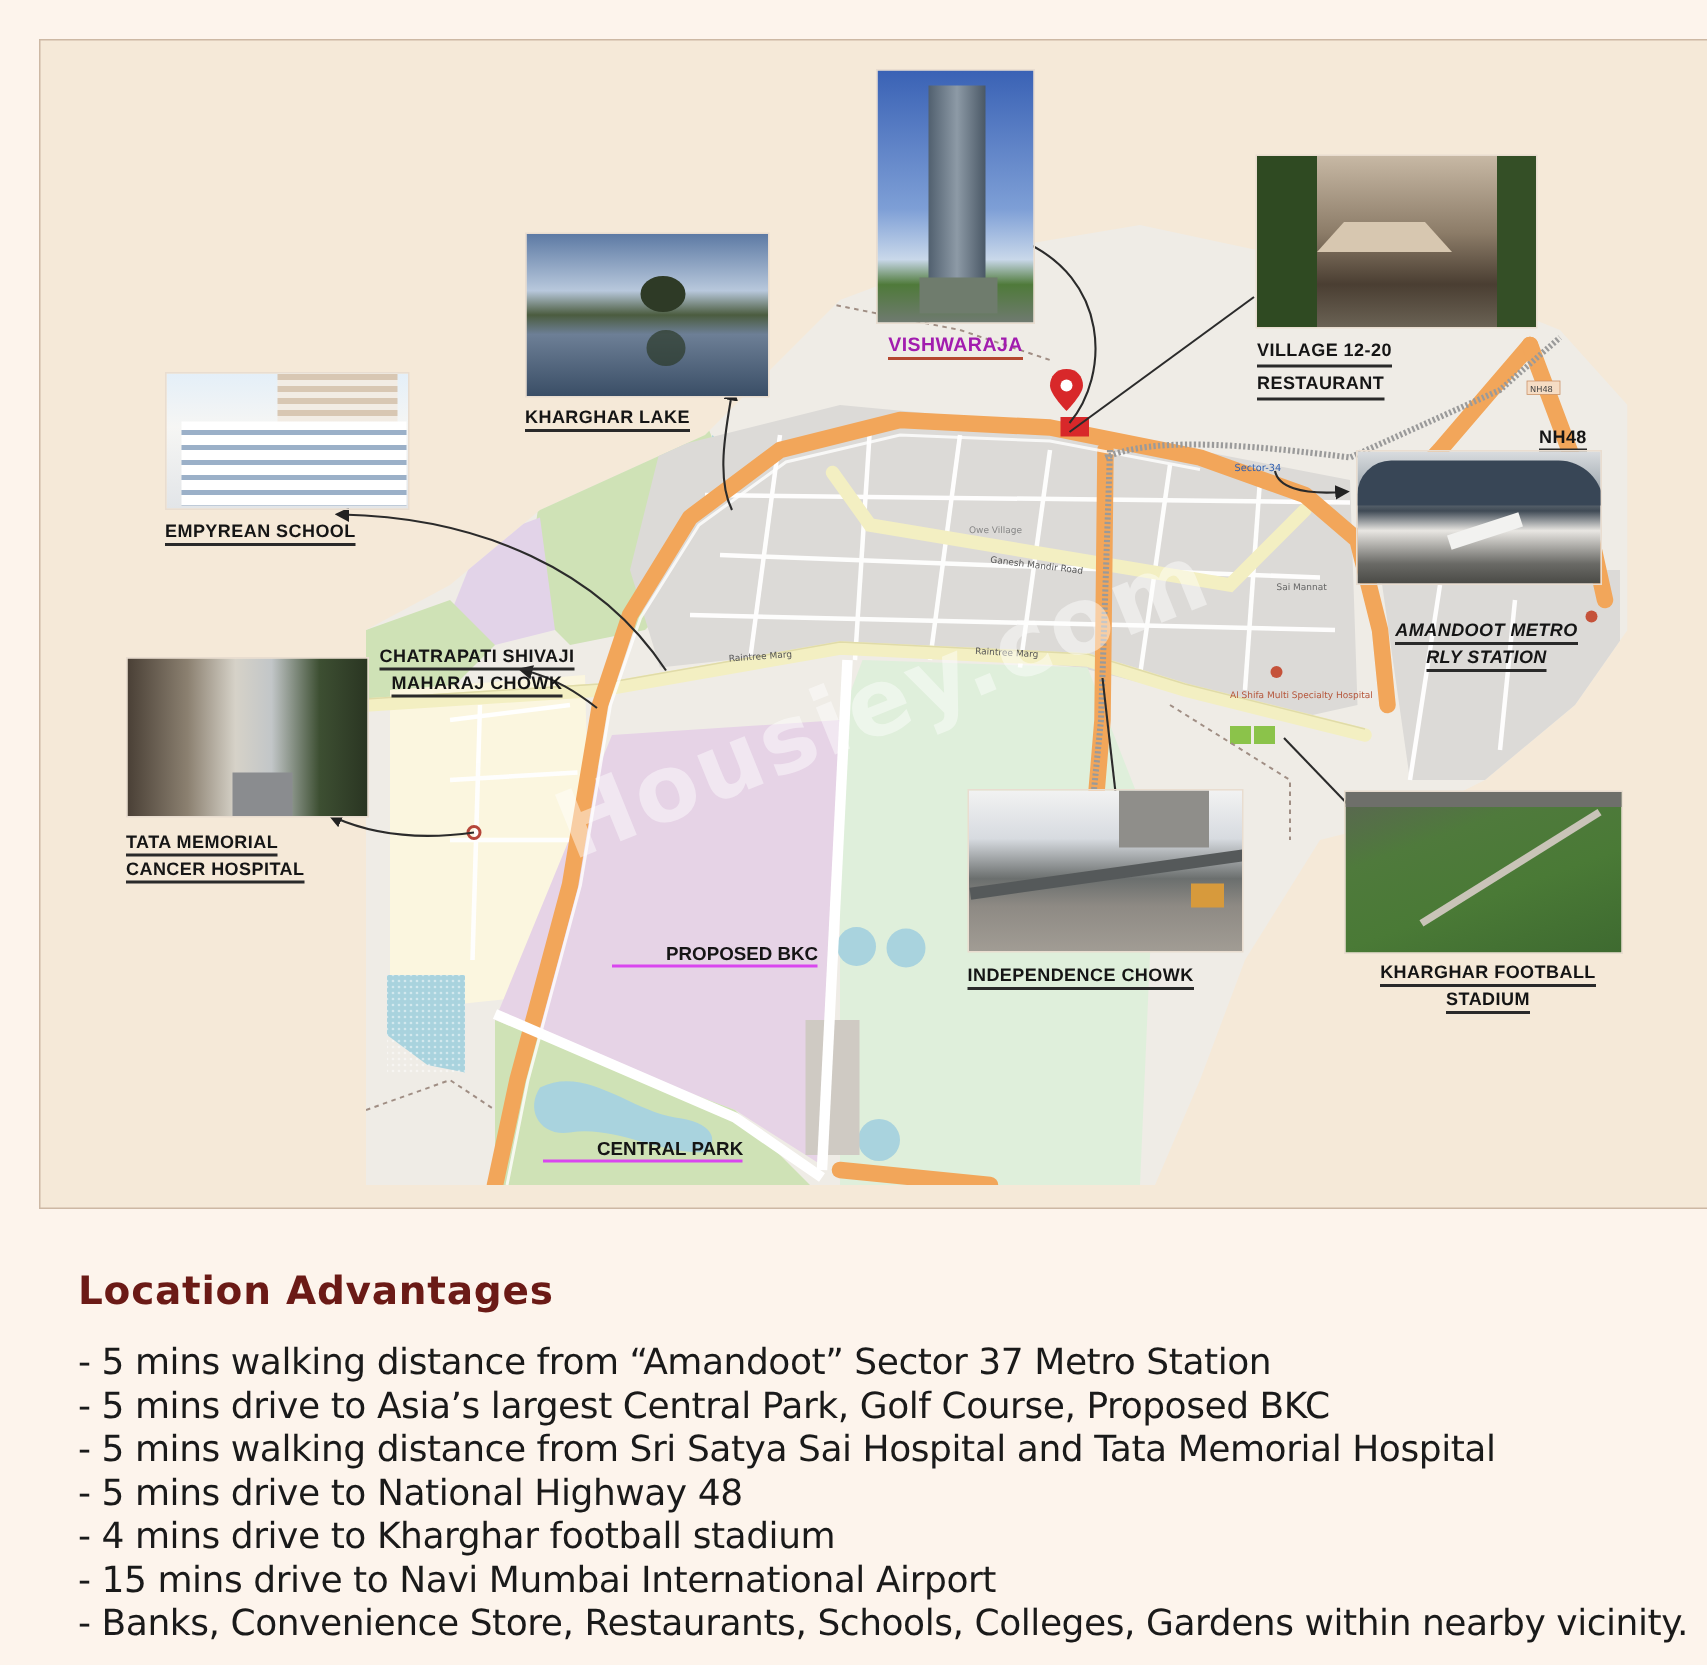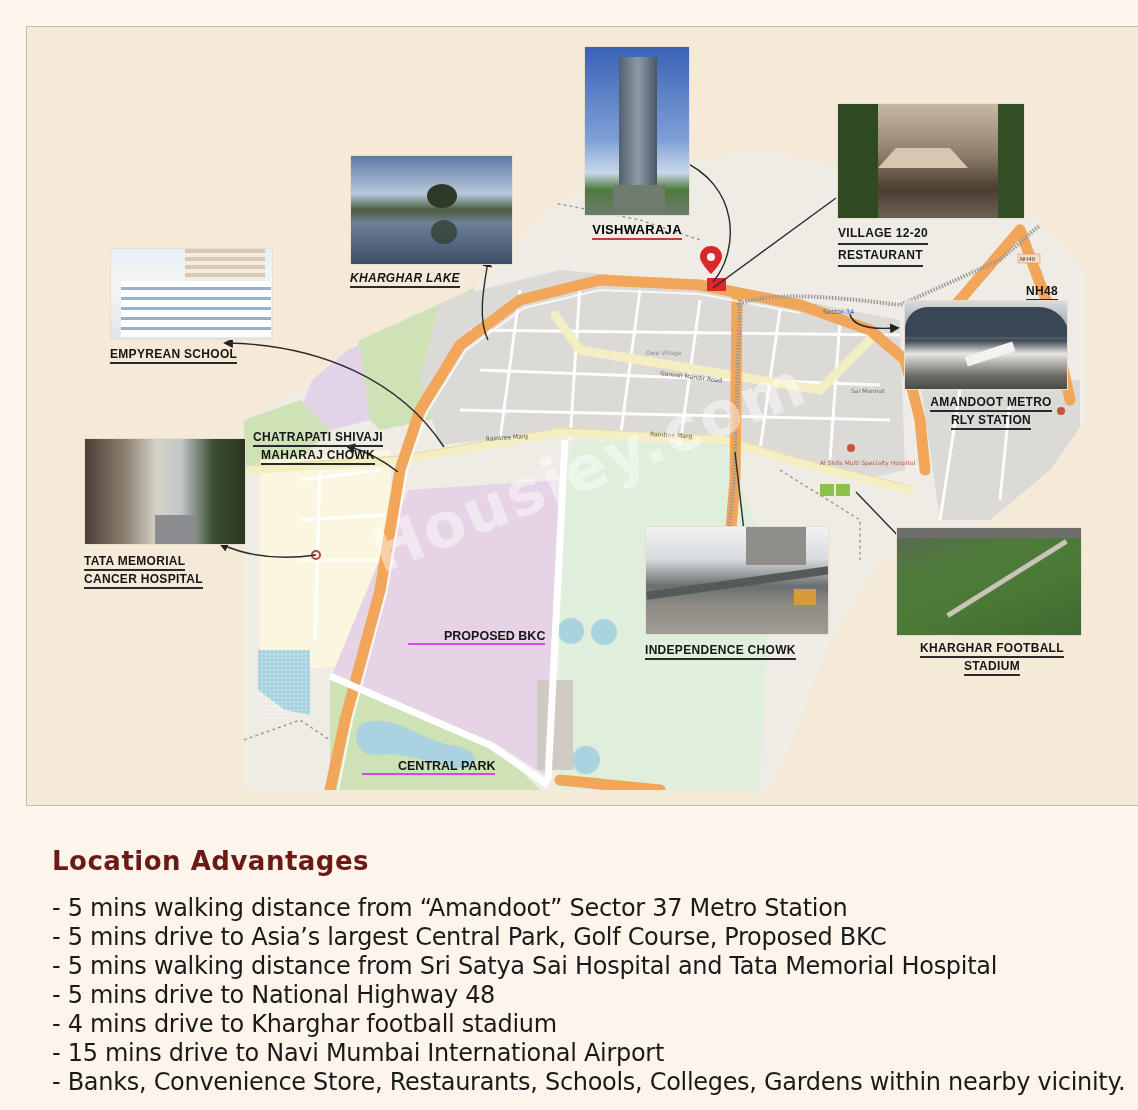--- a/index.html
+++ b/index.html
@@ -23,21 +23,21 @@
     position: absolute; overflow: hidden;
     border: 1px solid #e9ddd0;
   }
   .label {
     position: absolute;
     font-family: "Liberation Sans", sans-serif;
     font-weight: bold; font-size: 12px; letter-spacing: 0.3px;
     color: #151515; text-align: center; line-height: 16px;
   }
   .label span { border-bottom: 2px solid #2a2a2a; padding-bottom: 0px; display: inline-block; }
-  .label.brand { color: #000000; font-size: 13px; }
+  .label.brand { color: #a21caf; font-size: 13px; }
   .label.brand span { border-bottom-color: #b4472f; }
   .maplabel {
     position: absolute;
     font-family: "Liberation Sans", sans-serif;
     font-weight: bold; font-size: 12.5px; color: #151515;
   }
   .maplabel span { border-bottom: 2px solid #d946ef; display: inline-block; padding-left: 36px; }
   .watermark {
     position: absolute; left: 360px; top: 520px;
     font-family: "DejaVu Sans", sans-serif; font-size: 62px; font-weight: bold;
@@ -206,21 +206,21 @@
     <div style="position:absolute;left:28px;top:138px;width:52px;height:24px;background:#6f7c6d;"></div>
   </div>
   <div class="label brand" style="left:584px;top:222px;width:106px;">
     <span>VISHWARAJA</span>
   </div>
 
   <div class="photo" style="left:350px;top:155px;width:163px;height:110px;background:linear-gradient(180deg,#5d7aa4 0%,#b8c8dc 35%,#4b5c3f 50%,#6d7f96 62%,#3a4e66 100%);">
     <div style="position:absolute;left:76px;top:28px;width:30px;height:24px;border-radius:50%;background:#2e3a26;"></div>
     <div style="position:absolute;left:80px;top:64px;width:26px;height:24px;border-radius:50%;background:#2b3928;opacity:0.7;"></div>
   </div>
-  <div class="label" style="left:350px;top:270px;text-align:right;font-style:italic;">
+  <div class="label" style="left:350px;top:270px;text-align:right;">
     <span>KHARGHAR LAKE</span>
   </div>
 
   <div class="photo" style="left:110px;top:248px;width:163px;height:92px;background:linear-gradient(180deg,#e4eff8 0%,#f6f6f4 40%,#e2e5e8 100%);">
     <div style="position:absolute;left:74px;top:0;width:80px;height:44px;background:repeating-linear-gradient(0deg,#d8c7b3 0 4px,#f2ece4 4px 8px);"></div>
     <div style="position:absolute;left:10px;top:32px;width:150px;height:56px;background:repeating-linear-gradient(0deg,#ffffff 0 7px,#9bb0c8 7px 10px);"></div>
   </div>
   <div class="label" style="left:110px;top:346px;text-align:center;">
     <span>EMPYREAN SCHOOL</span>
   </div>
@@ -249,21 +249,21 @@
   </div>
 
   <div class="label" style="left:1026px;top:283px;">
     <span>NH48</span>
   </div>
 
   <div class="photo" style="left:904px;top:300px;width:164px;height:90px;background:linear-gradient(180deg,#d9dcdf 0%,#a8b0b6 25%,#3f4a55 45%,#e8e6e2 60%,#6a6a66 85%,#4a4a46 100%);">
     <div style="position:absolute;left:0;top:6px;width:164px;height:30px;border-radius:60px 80px 0 0;background:#384656;"></div>
     <div style="position:absolute;left:60px;top:48px;width:50px;height:10px;background:#f2f2f0;transform:rotate(-18deg);"></div>
   </div>
-  <div class="label" style="left:904px;top:394px;width:174px;">
+  <div class="label" style="left:904px;top:412px;width:174px;font-style:italic;">
     <span>AMANDOOT METRO</span><br>
     <span>RLY STATION</span>
   </div>
 
   <div class="photo" style="left:645px;top:526px;width:184px;height:109px;background:linear-gradient(180deg,#f2f2f2 0%,#d7dbe0 30%,#6b6f6e 55%,#8e8a84 72%,#a19c94 100%);">
     <div style="position:absolute;left:100px;top:0;width:60px;height:38px;background:#8f8e8a;"></div>
     <div style="position:absolute;left:0;top:52px;width:184px;height:8px;background:#55595a;transform:rotate(-8deg);"></div>
     <div style="position:absolute;left:148px;top:62px;width:22px;height:16px;background:#d79a3c;"></div>
   </div>
   <div class="label" style="left:645px;top:642px;text-align:left;">

